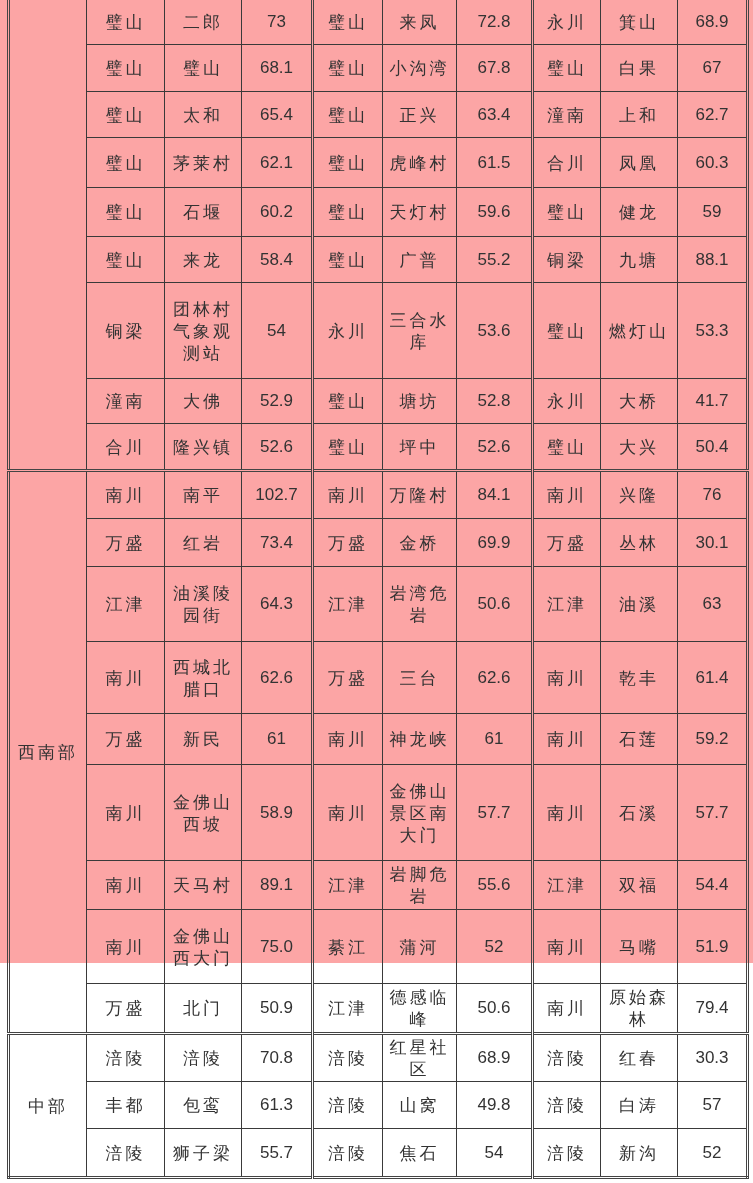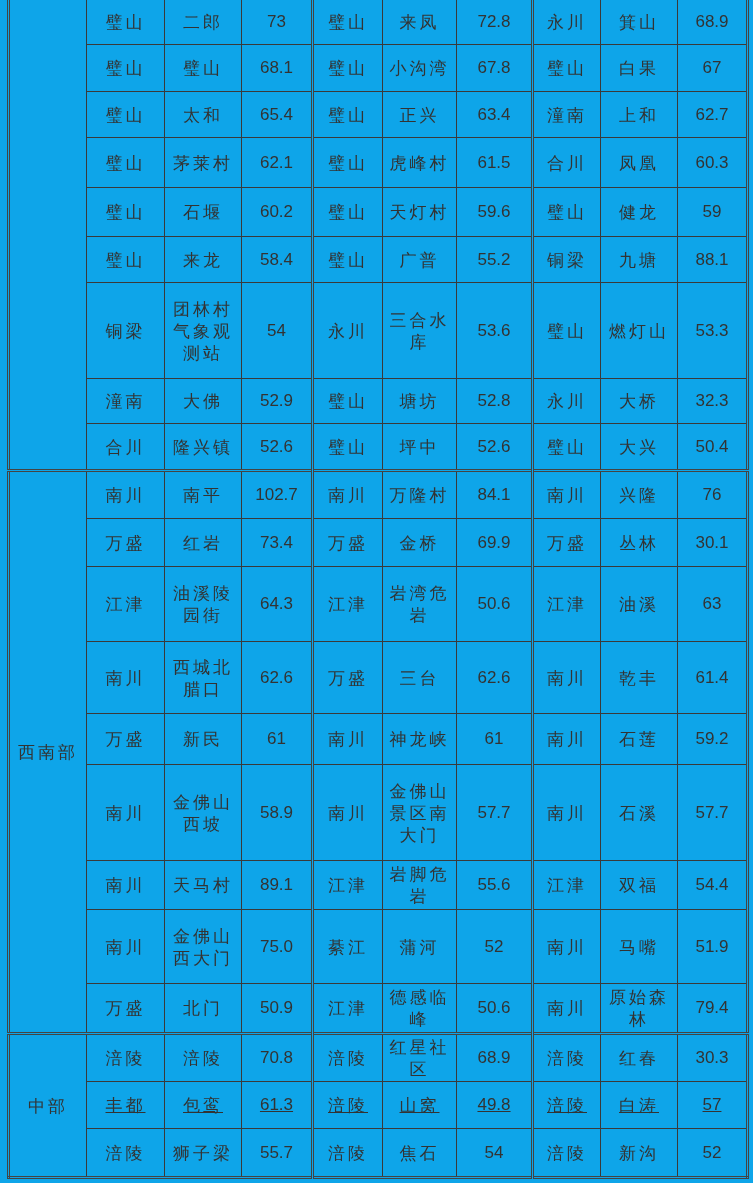--- a/index.html
+++ b/index.html
@@ -1,17 +1,17 @@
 <!DOCTYPE html>
 <html><head>
 <meta charset="utf-8">
 <style>
   html, body { margin: 0; padding: 0; background: #ffffff; }
   body { width: 753px; height: 1183px; overflow: hidden; position: relative; }
-  .page { position: absolute; left: 0; top: 0; width: 753px; height: 1183px; background: #0ea5e9; }
+  .page { position: absolute; left: 0; top: 0; width: 753px; height: 963px; background: #fca5a5; }
   table.rain {
     position: absolute; left: 7px; top: -2px;
     border-collapse: collapse; table-layout: fixed;
     font-family: "DejaVu Sans", "Liberation Sans", sans-serif;
     color: #333;
     border-left: 3px double #444;
     border-right: 3px double #444;
     border-bottom: 3px double #444;
   }
   table.rain td {
@@ -124,21 +124,21 @@
         </tr>
         <tr style="height: 45px;">
           <td class="name">潼南</td>
           <td class="name">大佛</td>
           <td class="num">52.9</td>
           <td class="name sep">璧山</td>
           <td class="name">塘坊</td>
           <td class="num">52.8</td>
           <td class="name sep">永川</td>
           <td class="name">大桥</td>
-          <td class="num">32.3</td>
+          <td class="num">41.7</td>
         </tr>
         <tr style="height: 47px;">
           <td class="name">合川</td>
           <td class="name">隆兴镇</td>
           <td class="num">52.6</td>
           <td class="name sep">璧山</td>
           <td class="name">坪中</td>
           <td class="num">52.6</td>
           <td class="name sep">璧山</td>
           <td class="name">大兴</td>
@@ -249,21 +249,21 @@
           <td class="name">涪陵</td>
           <td class="name">涪陵</td>
           <td class="num">70.8</td>
           <td class="name sep">涪陵</td>
           <td class="name">红星社区</td>
           <td class="num">68.9</td>
           <td class="name sep">涪陵</td>
           <td class="name">红春</td>
           <td class="num">30.3</td>
         </tr>
-        <tr style="height: 47px; text-decoration: underline;">
+        <tr style="height: 47px;">
           <td class="name">丰都</td>
           <td class="name">包鸾</td>
           <td class="num">61.3</td>
           <td class="name sep">涪陵</td>
           <td class="name">山窝</td>
           <td class="num">49.8</td>
           <td class="name sep">涪陵</td>
           <td class="name">白涛</td>
           <td class="num">57</td>
         </tr>

